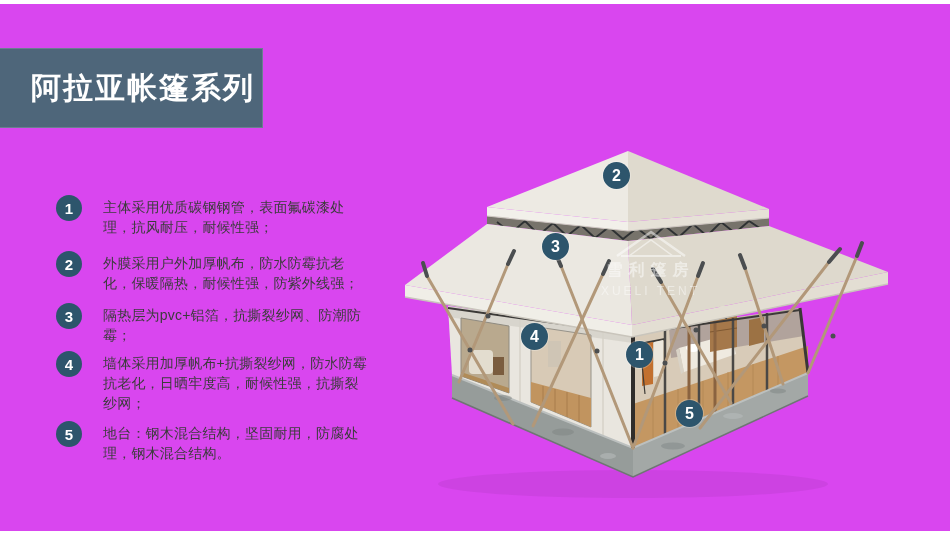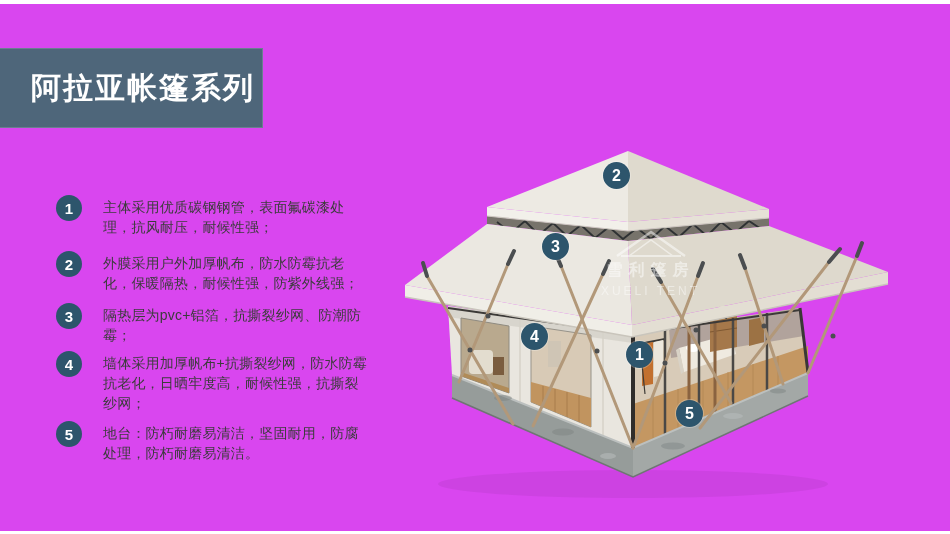--- a/index.html
+++ b/index.html
@@ -77,21 +77,21 @@
   <div class="feature f3">
     <div class="num-circle">3</div>
     <div class="feature-text">隔热层为pvc+铝箔，抗撕裂纱网、防潮防霉；</div>
   </div>
   <div class="feature f4">
     <div class="num-circle">4</div>
     <div class="feature-text">墙体采用加厚帆布+抗撕裂纱网，防水防霉抗老化，日晒牢度高，耐候性强，抗撕裂纱网；</div>
   </div>
   <div class="feature f5">
     <div class="num-circle">5</div>
-    <div class="feature-text">地台：防朽耐磨易清洁，坚固耐用，防腐处理，防朽耐磨易清洁。</div>
+    <div class="feature-text">地台：钢木混合结构，坚固耐用，防腐处理，钢木混合结构。</div>
   </div>
 
   <div class="tent-area">
     <svg width="557" height="390" viewBox="0 0 557 390">
 
       <ellipse cx="240" cy="348" rx="195" ry="14" fill="rgba(0,0,0,0.05)"></ellipse>
 
       <polygon points="55,170 240,196 240,312 59,239" fill="#e9e6df"></polygon>
       <polygon points="55,170 240,196 240,207 55,181" fill="#cfccc3" opacity="0.65"></polygon>
       <line x1="127" y1="180" x2="127" y2="267" stroke="#d6d2c9" stroke-width="1.5"></line>

